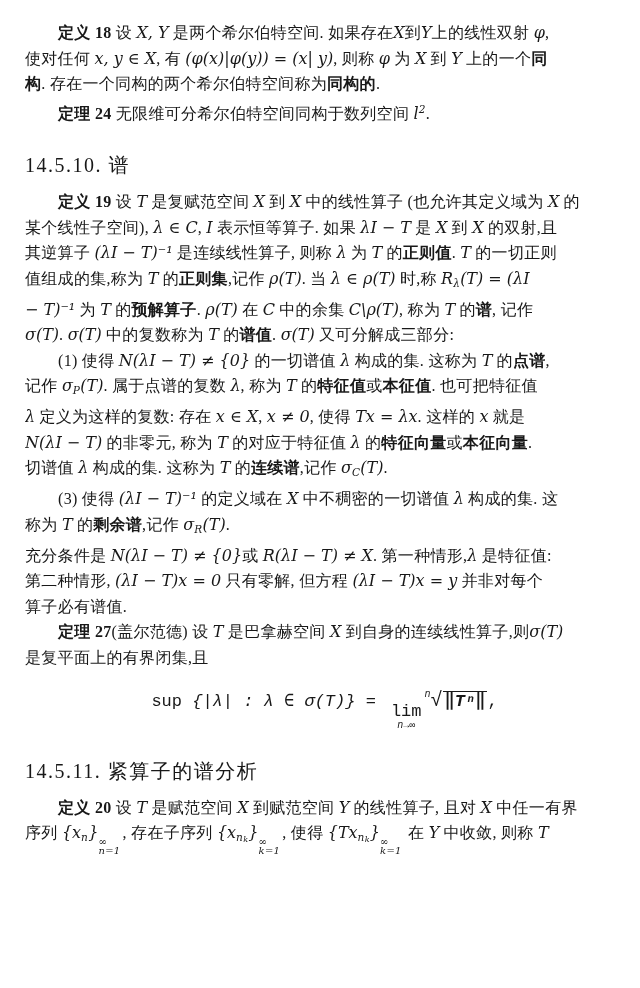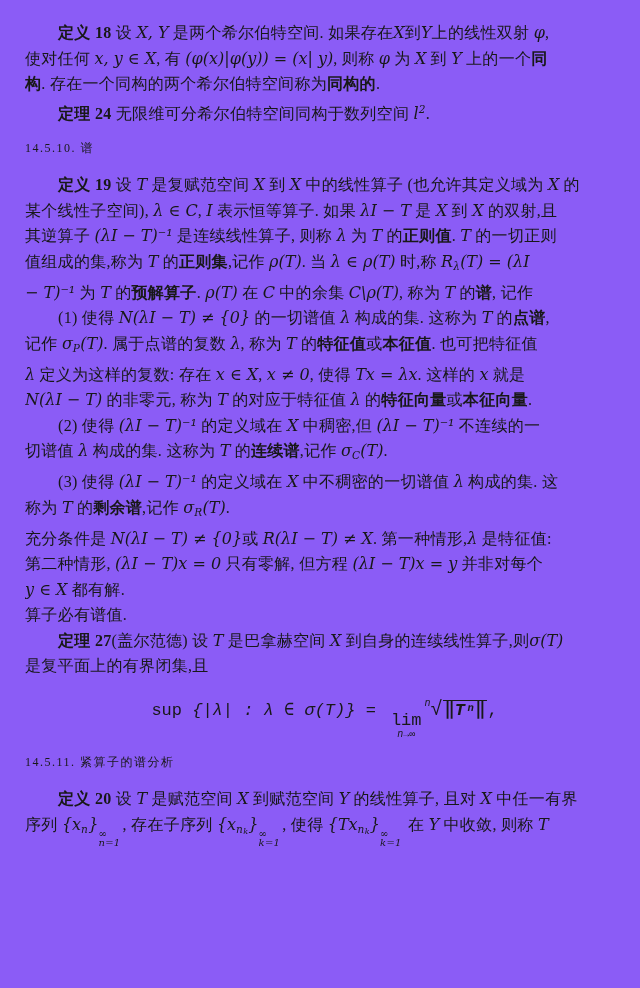--- a/index.html
+++ b/index.html
@@ -1,19 +1,19 @@
 <!DOCTYPE html>
 <html><head>
 <meta charset="utf-8">
 <style>
   html,body { margin:0; padding:0; background:#e8e8e6; }
   .page {
     position:relative;
     width:640px; height:988px;
-    background:#8b5cf6;
+    background:#ffffff;
     color:#181818;
     font-family:"Liberation Serif","DejaVu Serif",serif;
     font-size:16px;
     line-height:25.6px;
     overflow:hidden;
     box-sizing:border-box;
     padding:20px 16px 0 25px;
   }
   .line { white-space:nowrap; overflow:hidden; letter-spacing:0.3px; }
   .line.indent { padding-left:33px; }
@@ -22,22 +22,22 @@
   .seg-m { font-family:"DejaVu Serif",serif; font-style:italic; letter-spacing:0; }
   .seg-sup { font-size:66%; vertical-align:0.55em; font-style:italic; font-family:"DejaVu Serif",serif; }
   .seg-sub { font-size:66%; vertical-align:-0.3em; font-style:italic; font-family:"DejaVu Serif",serif; }
   .seg-sub2 { font-size:50%; vertical-align:-0.55em; font-style:italic; font-family:"DejaVu Serif",serif; }
   .seg-ss {
     display:inline-flex; flex-direction:column; align-items:flex-start;
     font-size:10px; line-height:9px; vertical-align:-7px;
     font-family:"DejaVu Serif",serif; font-style:italic; margin-right:2px;
   }
   .heading {
-    font-size:12px; line-height:28px;
-    margin:8px 0 10px 0;
+    font-size:20px; line-height:28px;
+    margin:25px 0 10px 0;
     font-weight:400; letter-spacing:1.5px;
   }
   .formula {
     text-align:center; margin:6px 0;
     font-family:Liberation Mono, monospace;
     font-size:17px; line-height:38px;
     letter-spacing:0;
   }
   .formula .roman { font-style:normal; }
   .formula .var  { font-style:italic; }
@@ -64,31 +64,30 @@
         <div class="line"><span class="seg-b">构</span><span class="seg-t">. 存在一个同构的两个希尔伯特空间称为</span><span class="seg-b">同构的</span><span class="seg-t">.</span></div>
         <div class="line indent"><span class="seg-b">定理 24</span><span class="seg-t">  无限维可分希尔伯特空间同构于数列空间 </span><span class="seg-m">l</span><span class="seg-sup">2</span><span class="seg-t">.</span></div>
       </div>
       <div class="heading">14.5.10. 谱</div>
       <div>
         <div class="line indent"><span class="seg-b">定义 19</span><span class="seg-t">  设 </span><span class="seg-m">T</span><span class="seg-t"> 是复赋范空间 </span><span class="seg-m">X</span><span class="seg-t"> 到 </span><span class="seg-m">X</span><span class="seg-t"> 中的线性算子 (也允许其定义域为 </span><span class="seg-m">X</span><span class="seg-t"> 的</span></div>
         <div class="line"><span class="seg-t">某个线性子空间), </span><span class="seg-m">λ ∈ C</span><span class="seg-t">, </span><span class="seg-m">I</span><span class="seg-t"> 表示恒等算子. 如果 </span><span class="seg-m">λI − T</span><span class="seg-t"> 是 </span><span class="seg-m">X</span><span class="seg-t"> 到 </span><span class="seg-m">X</span><span class="seg-t"> 的双射,且</span></div>
         <div class="line"><span class="seg-t">其逆算子 </span><span class="seg-m">(λI − T)⁻¹</span><span class="seg-t"> 是连续线性算子, 则称 </span><span class="seg-m">λ</span><span class="seg-t"> 为 </span><span class="seg-m">T</span><span class="seg-t"> 的</span><span class="seg-b">正则值</span><span class="seg-t">. </span><span class="seg-m">T</span><span class="seg-t"> 的一切正则</span></div>
         <div class="line"><span class="seg-t">值组成的集,称为 </span><span class="seg-m">T</span><span class="seg-t"> 的</span><span class="seg-b">正则集</span><span class="seg-t">,记作 </span><span class="seg-m">ρ(T)</span><span class="seg-t">.  当 </span><span class="seg-m">λ ∈ ρ(T)</span><span class="seg-t"> 时,称 </span><span class="seg-m">R</span><span class="seg-sub">λ</span><span class="seg-m">(T) = (λI</span></div>
         <div class="line"><span class="seg-m">− T)⁻¹</span><span class="seg-t"> 为 </span><span class="seg-m">T</span><span class="seg-t"> 的</span><span class="seg-b">预解算子</span><span class="seg-t">. </span><span class="seg-m">ρ(T)</span><span class="seg-t"> 在 </span><span class="seg-m">C</span><span class="seg-t"> 中的余集 </span><span class="seg-m">C\ρ(T)</span><span class="seg-t">, 称为 </span><span class="seg-m">T</span><span class="seg-t"> 的</span><span class="seg-b">谱</span><span class="seg-t">, 记作</span></div>
+        <div class="line"><span class="seg-m">σ(T)</span><span class="seg-t">. </span><span class="seg-m">σ(T)</span><span class="seg-t"> 中的复数称为 </span><span class="seg-m">T</span><span class="seg-t"> 的</span><span class="seg-b">谱值</span><span class="seg-t">. </span><span class="seg-m">σ(T)</span><span class="seg-t"> 又可分解成三部分:</span></div>
         <div class="line indent"><span class="seg-t">(1) 使得 </span><span class="seg-m">N(λI − T) ≠ {0}</span><span class="seg-t"> 的一切谱值 </span><span class="seg-m">λ</span><span class="seg-t"> 构成的集.  这称为 </span><span class="seg-m">T</span><span class="seg-t"> 的</span><span class="seg-b">点谱</span><span class="seg-t">,</span></div>
         <div class="line"><span class="seg-t">记作 </span><span class="seg-m">σ</span><span class="seg-sub">P</span><span class="seg-m">(T)</span><span class="seg-t">.  属于点谱的复数 </span><span class="seg-m">λ</span><span class="seg-t">, 称为 </span><span class="seg-m">T</span><span class="seg-t"> 的</span><span class="seg-b">特征值</span><span class="seg-t">或</span><span class="seg-b">本征值</span><span class="seg-t">.  也可把特征值</span></div>
         <div class="line"><span class="seg-m">λ</span><span class="seg-t"> 定义为这样的复数: 存在 </span><span class="seg-m">x ∈ X</span><span class="seg-t">, </span><span class="seg-m">x ≠ 0</span><span class="seg-t">, 使得 </span><span class="seg-m">Tx = λx</span><span class="seg-t">.  这样的 </span><span class="seg-m">x</span><span class="seg-t"> 就是</span></div>
         <div class="line"><span class="seg-m">N(λI − T)</span><span class="seg-t"> 的非零元, 称为 </span><span class="seg-m">T</span><span class="seg-t"> 的对应于特征值 </span><span class="seg-m">λ</span><span class="seg-t"> 的</span><span class="seg-b">特征向量</span><span class="seg-t">或</span><span class="seg-b">本征向量</span><span class="seg-t">.</span></div>
-        <div class="line indent"><span class="seg-t">(2) 使得 </span><span class="seg-m">(λI − T)⁻¹</span><span class="seg-t"> 的定义域在 </span><span class="seg-m">X</span><span class="seg-t"> 中稠密,但 </span><span class="seg-m">(λI − T)⁻¹</span><span class="seg-t"> 不连续的一</span></div>
         <div class="line"><span class="seg-t">切谱值 </span><span class="seg-m">λ</span><span class="seg-t"> 构成的集. 这称为 </span><span class="seg-m">T</span><span class="seg-t"> 的</span><span class="seg-b">连续谱</span><span class="seg-t">,记作 </span><span class="seg-m">σ</span><span class="seg-sub">C</span><span class="seg-m">(T)</span><span class="seg-t">.</span></div>
         <div class="line indent"><span class="seg-t">(3) 使得 </span><span class="seg-m">(λI − T)⁻¹</span><span class="seg-t"> 的定义域在 </span><span class="seg-m">X</span><span class="seg-t"> 中不稠密的一切谱值 </span><span class="seg-m">λ</span><span class="seg-t"> 构成的集. 这</span></div>
         <div class="line"><span class="seg-t">称为 </span><span class="seg-m">T</span><span class="seg-t"> 的</span><span class="seg-b">剩余谱</span><span class="seg-t">,记作 </span><span class="seg-m">σ</span><span class="seg-sub">R</span><span class="seg-m">(T)</span><span class="seg-t">.</span></div>
         <div class="line"><span class="seg-t">充分条件是 </span><span class="seg-m">N(λI − T) ≠ {0}</span><span class="seg-t">或 </span><span class="seg-m">R(λI − T) ≠ X</span><span class="seg-t">. 第一种情形,</span><span class="seg-m">λ</span><span class="seg-t"> 是特征值:</span></div>
         <div class="line"><span class="seg-t">第二种情形, </span><span class="seg-m">(λI − T)x = 0</span><span class="seg-t"> 只有零解, 但方程 </span><span class="seg-m">(λI − T)x = y</span><span class="seg-t"> 并非对每个</span></div>
-        <div class="line"><span class="seg-m">y ∈ X</span><span class="seg-t"> 都有解.</span></div>
         <div class="line"><span class="seg-t">算子必有谱值.</span></div>
         <div class="line indent"><span class="seg-b">定理 27</span><span class="seg-t">(盖尔范德)  设 </span><span class="seg-m">T</span><span class="seg-t"> 是巴拿赫空间 </span><span class="seg-m">X</span><span class="seg-t"> 到自身的连续线性算子,则</span><span class="seg-m">σ(T)</span></div>
         <div class="line"><span class="seg-t">是复平面上的有界闭集,且</span></div>
       </div>
       <div class="formula"><span class="roman">sup</span><span class="var"> {|λ| : λ ∈ σ(T)} =</span><span class="lim">
           <span class="roman">lim</span>
           <span class="limsub">n→∞</span>
         </span><span class="ridx">n</span><span class="radical">√</span><span class="radicand">‖Tⁿ‖</span><span>,</span></div>
       <div class="heading">14.5.11. 紧算子的谱分析</div>
       <div>

